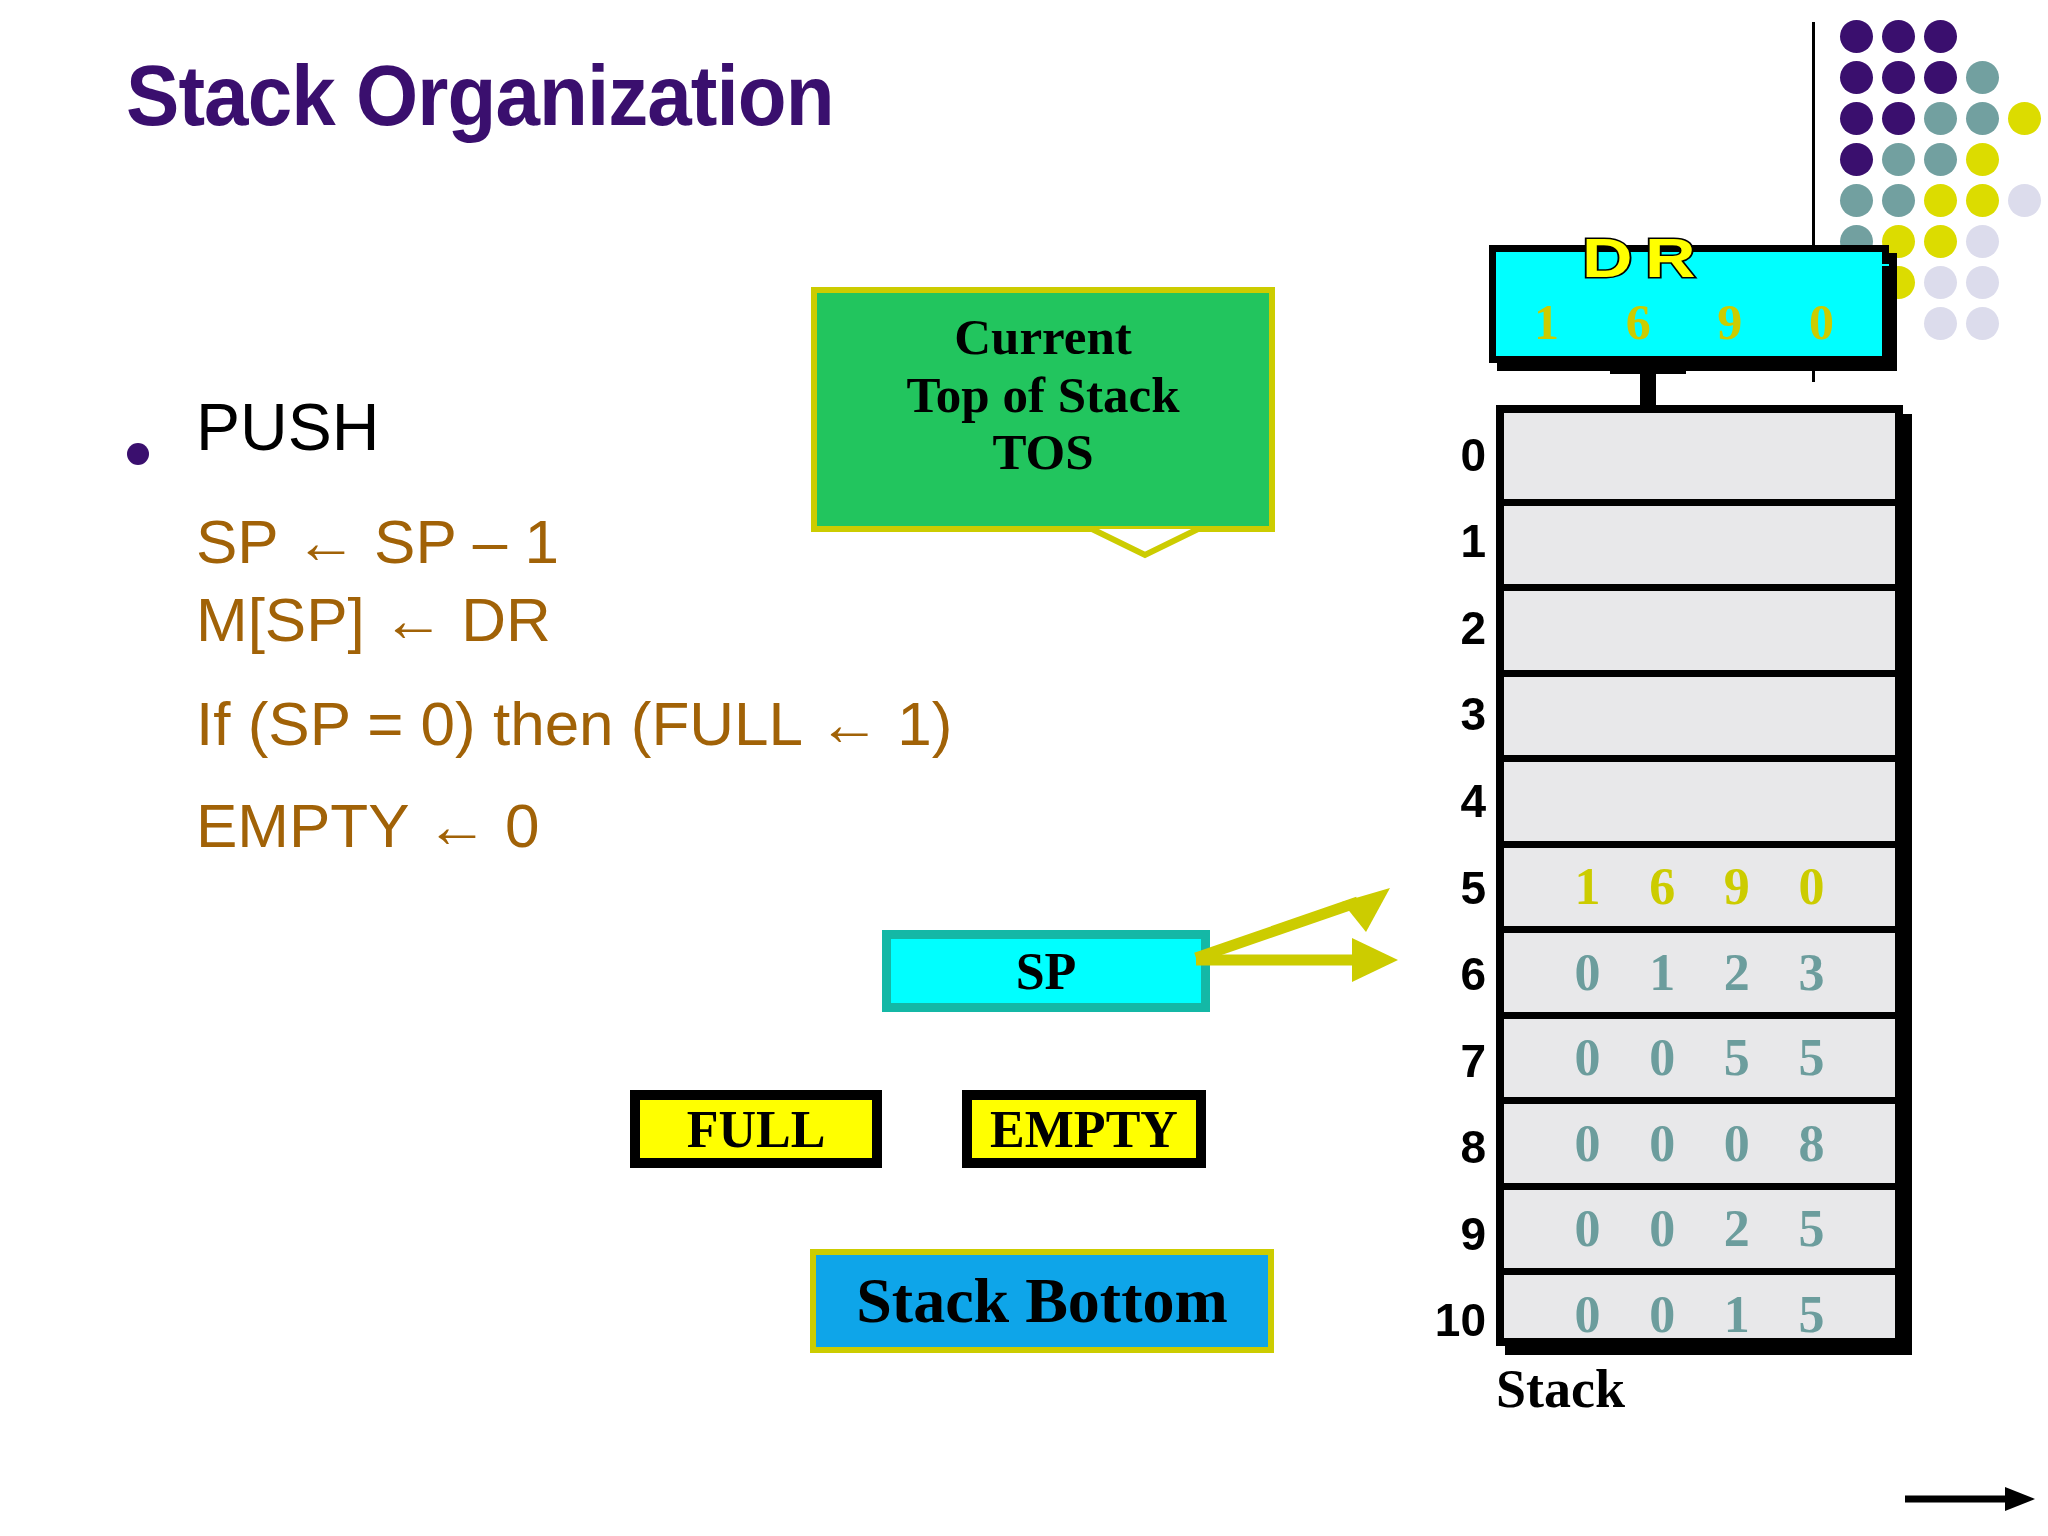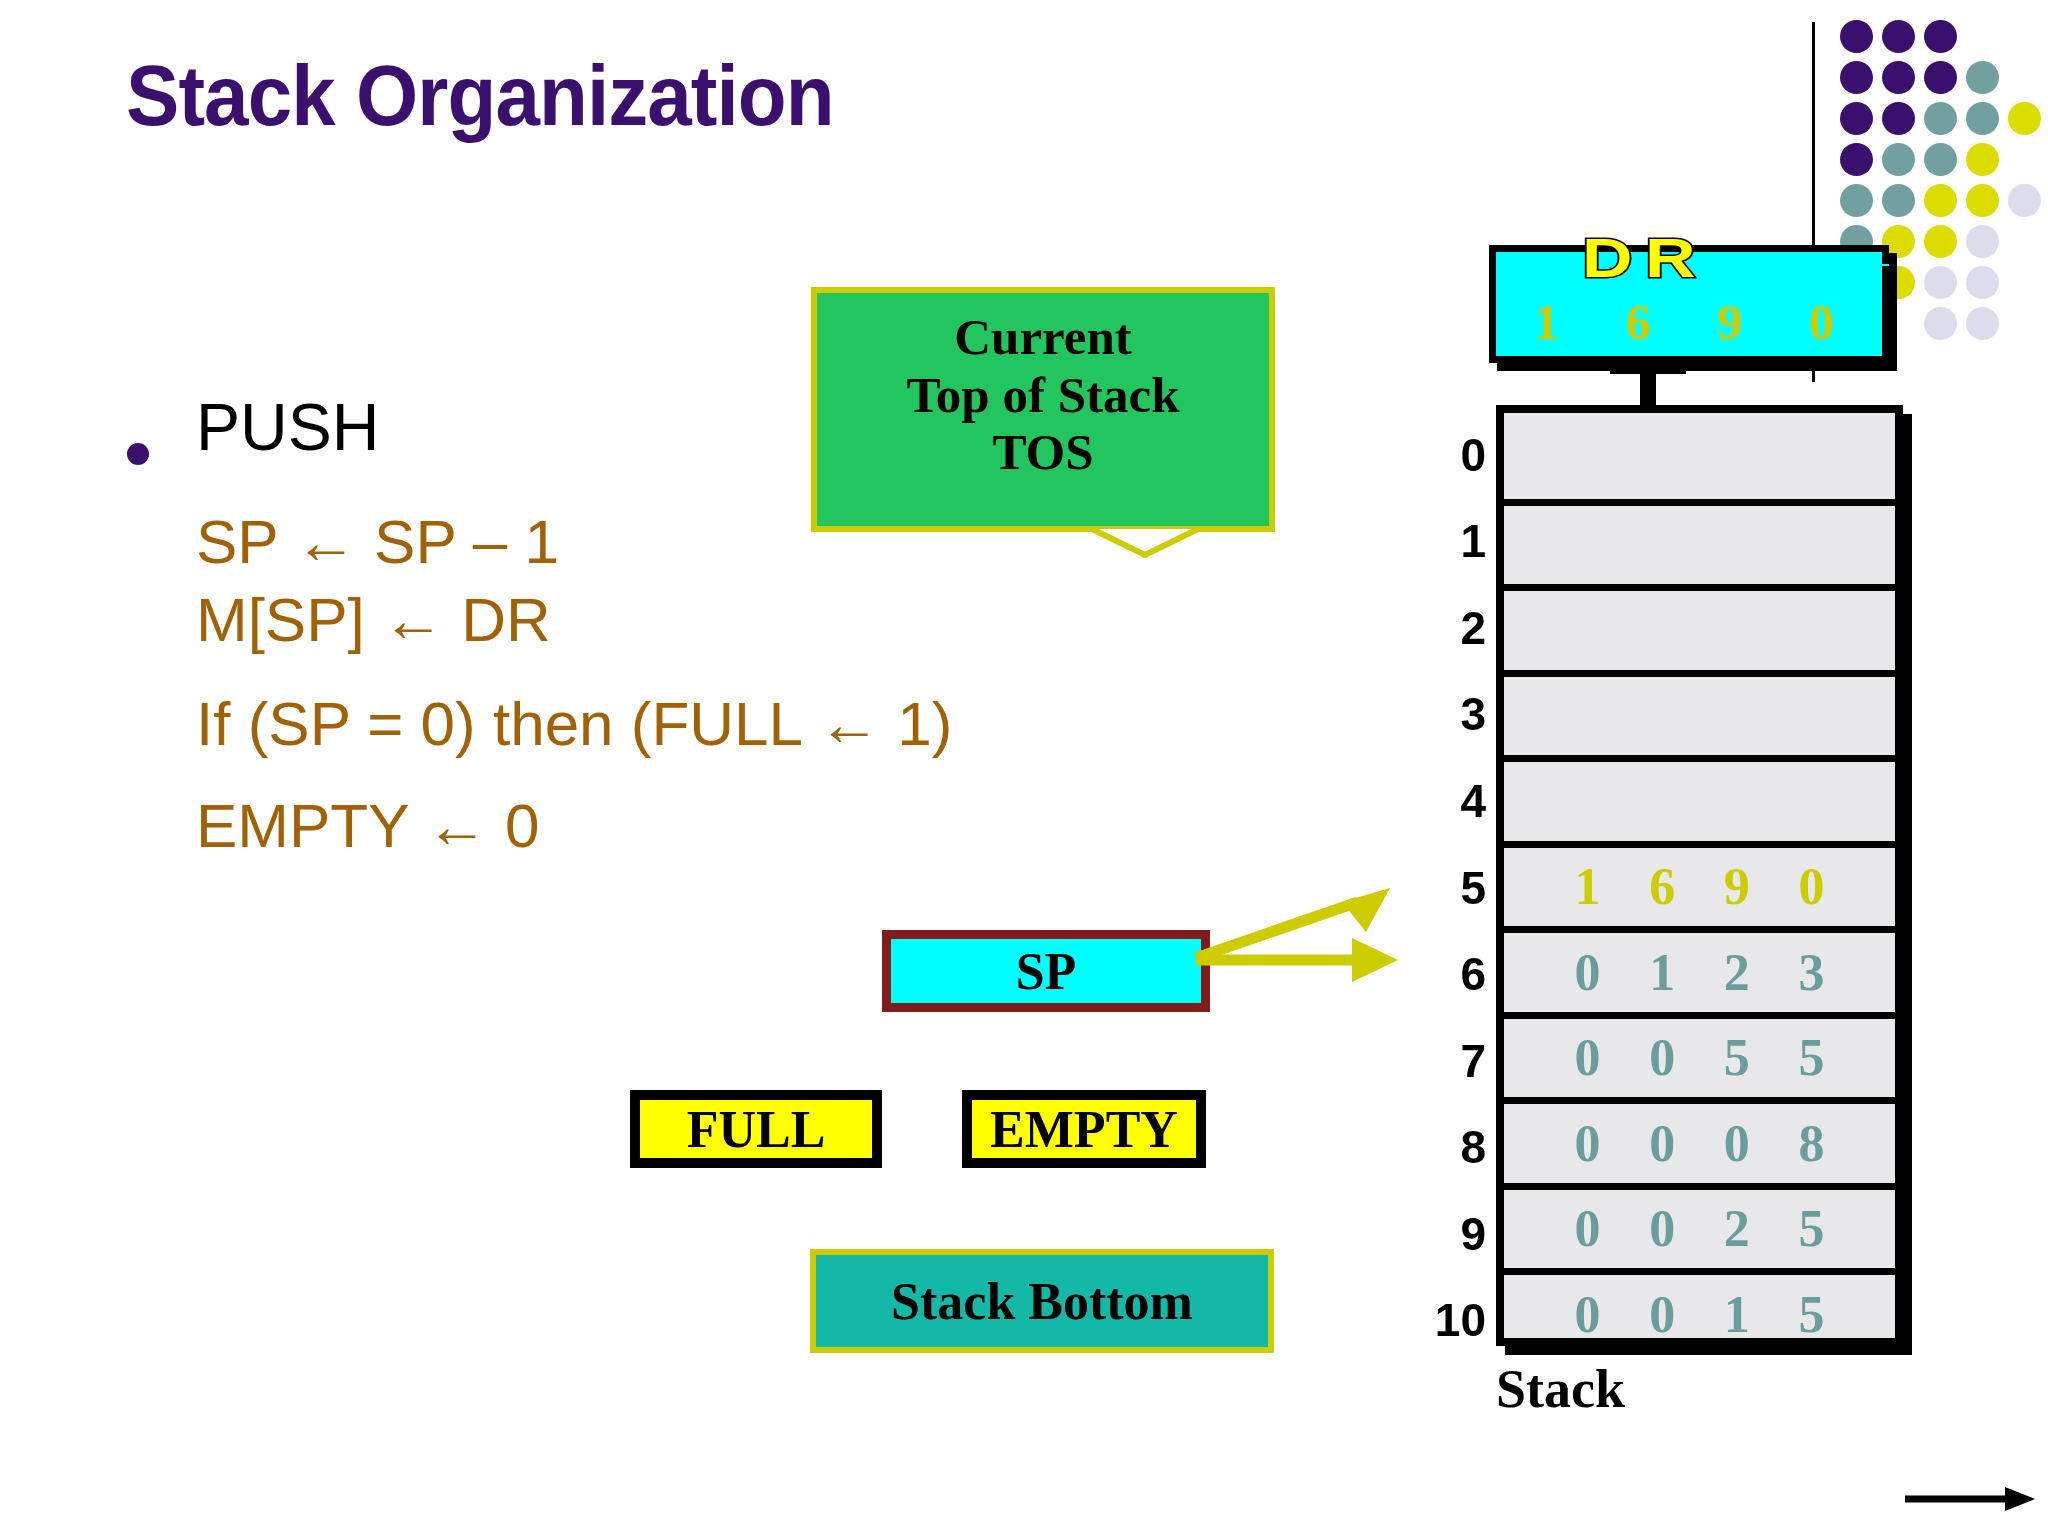--- a/index.html
+++ b/index.html
@@ -111,21 +111,21 @@
   }
 
   
   #sp-box {
     position: absolute;
     left: 882px;
     top: 930px;
     width: 328px;
     height: 82px;
     background: #00FFFF;
-    border: 9px solid #7f1d1d;
+    border: 9px solid #14b8a6;
     box-sizing: border-box;
     display: flex;
     align-items: center;
     justify-content: center;
     font-family: "Liberation Serif", serif;
     font-weight: bold;
     font-size: 52px;
     color: #000000;
   }
   #sp-arrows {
@@ -154,28 +154,28 @@
   #empty-box { left: 962px;  top: 1090px; width: 244px; height: 78px; }
 
   
   #stack-bottom-box {
     position: absolute;
     left: 810px;
     top: 1249px;
     width: 464px;
     height: 104px;
     border: 6px solid #CCCC00;
-    background: #14b8a6;
+    background: #0ea5e9;
     box-sizing: border-box;
     display: flex;
     align-items: center;
     justify-content: center;
     font-family: "Liberation Serif", serif;
     font-weight: bold;
-    font-size: 52px;
+    font-size: 64px;
     color: #000000;
   }
 
   
   #dr-wrap {
     position: absolute;
     left: 1489px;
     top: 245px;
     width: 408px;
     height: 126px;

